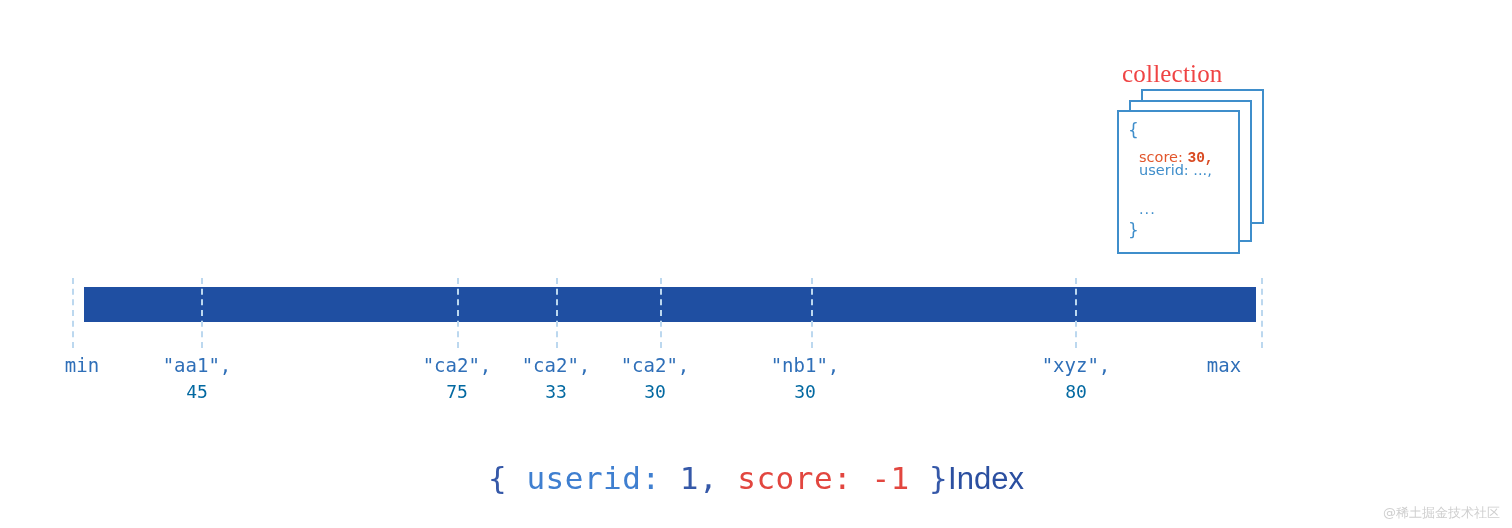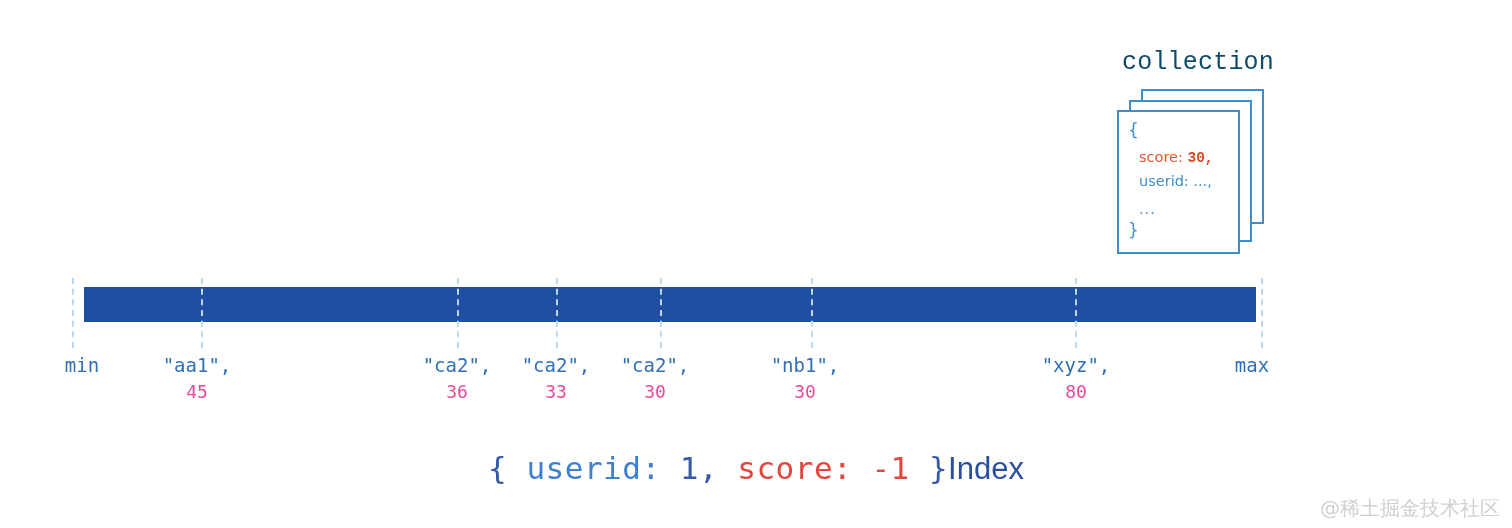--- a/index.html
+++ b/index.html
@@ -26,24 +26,24 @@
   .collection-group {
     position: absolute;
     left: 1112px;
     top: 48px;
     width: 190px;
     height: 215px;
   }
   .collection-title {
     position: absolute;
     left: 10px;
-    top: 0px;
-    font-family: Liberation Mono, monospace;
+    top: 12px;
+    font-family: Liberation Serif, serif;
     font-size: 25px;
-    color: #0c4a6e;
+    color: #ef4444;
     letter-spacing: 0.2px;
     white-space: nowrap;
   }
   .doc-card {
     position: absolute;
     background: #ffffff;
     border: 2px solid #3f8ecb;
     box-sizing: border-box;
   }
   .doc-card.back {
@@ -73,21 +73,21 @@
     line-height: 1.0;
     color: #3f8ecb;
   }
   .doc-line {
     position: absolute;
     white-space: nowrap;
   }
   .doc-brace-open { left: 9px;  top: 10px; font-size: 17px; }
   .doc-score      { left: 20px; top: 38px; color: #e2562c; }
   .doc-score .num { color: #d94a22; font-weight: bold; font-family: Liberation Mono, monospace; }
-  .doc-userid     { left: 20px; top: 62px; color: #3f8ecb; }
+  .doc-userid     { left: 20px; top: 51px; color: #3f8ecb; }
   .doc-ellipsis   { left: 20px; top: 90px; color: #3f8ecb; letter-spacing:1px;}
   .doc-brace-close{ left: 9px;  top: 110px; font-size: 17px; }
 
   
   .index-bar {
     position: absolute;
     left: 84px;
     top: 287px;
     width: 1172px;
     height: 35px;
@@ -115,32 +115,32 @@
   }
   .axis-label .key {
     display: block;
     font-size: 19px;
     color: #2f6fb8;
     line-height: 24px;
   }
   .axis-label .val {
     display: block;
     font-size: 18px;
-    color: #ec4899;
+    color: #0369a1;
     line-height: 30px;
   }
   .axis-label.endpoint .key {
     color: #2f6fb8;
   }
 
   
   .caption {
     position: absolute;
     left: 0;
-    top: 450px;
+    top: 460px;
     width: 1512px;
     text-align: center;
     white-space: nowrap;
   }
   .caption .mono {
     font-family: "DejaVu Sans Mono", monospace;
     font-size: 31px;
     letter-spacing: 0.5px;
   }
   .caption .c-blue { color: #3558a8; }
@@ -152,21 +152,21 @@
     color: #2b4fa0;
     letter-spacing: 0px;
   }
 
   
   .watermark {
     position: absolute;
     right: 12px;
     bottom: 6px;
     font-family: "DejaVu Sans", sans-serif;
-    font-size: 20px;
+    font-size: 13px;
     color: #cfcfcf;
     white-space: nowrap;
   }
 </style>
 </head>
 <body>
 
 <div id="stage">
 
   <div class="collection-group">
@@ -203,39 +203,39 @@
   <div id="labels-layer">
       <div class="axis-label endpoint" style="left: 82px;">
         <span class="key">min</span>
       </div>
       <div class="axis-label" style="left: 197px;">
         <span class="key">"aa1",</span>
         <span class="val">45</span>
       </div>
       <div class="axis-label" style="left: 457px;">
         <span class="key">"ca2",</span>
-        <span class="val">36</span>
+        <span class="val">75</span>
       </div>
       <div class="axis-label" style="left: 556px;">
         <span class="key">"ca2",</span>
         <span class="val">33</span>
       </div>
       <div class="axis-label" style="left: 655px;">
         <span class="key">"ca2",</span>
         <span class="val">30</span>
       </div>
       <div class="axis-label" style="left: 805px;">
         <span class="key">"nb1",</span>
         <span class="val">30</span>
       </div>
       <div class="axis-label" style="left: 1076px;">
         <span class="key">"xyz",</span>
         <span class="val">80</span>
       </div>
-      <div class="axis-label endpoint" style="left: 1252px;">
+      <div class="axis-label endpoint" style="left: 1224px;">
         <span class="key">max</span>
       </div>
     </div>
 
   <div class="caption">
     <span class="mono c-blue">{ </span><span class="mono c-lightblue">userid: </span><span class="mono c-blue">1</span><span class="mono c-blue">, </span><span class="mono c-red">score: </span><span class="mono c-red">-1</span><span class="mono c-blue"> }</span><span class="word">Index</span>
   </div>
 
   <div class="watermark">@稀土掘金技术社区</div>
 

